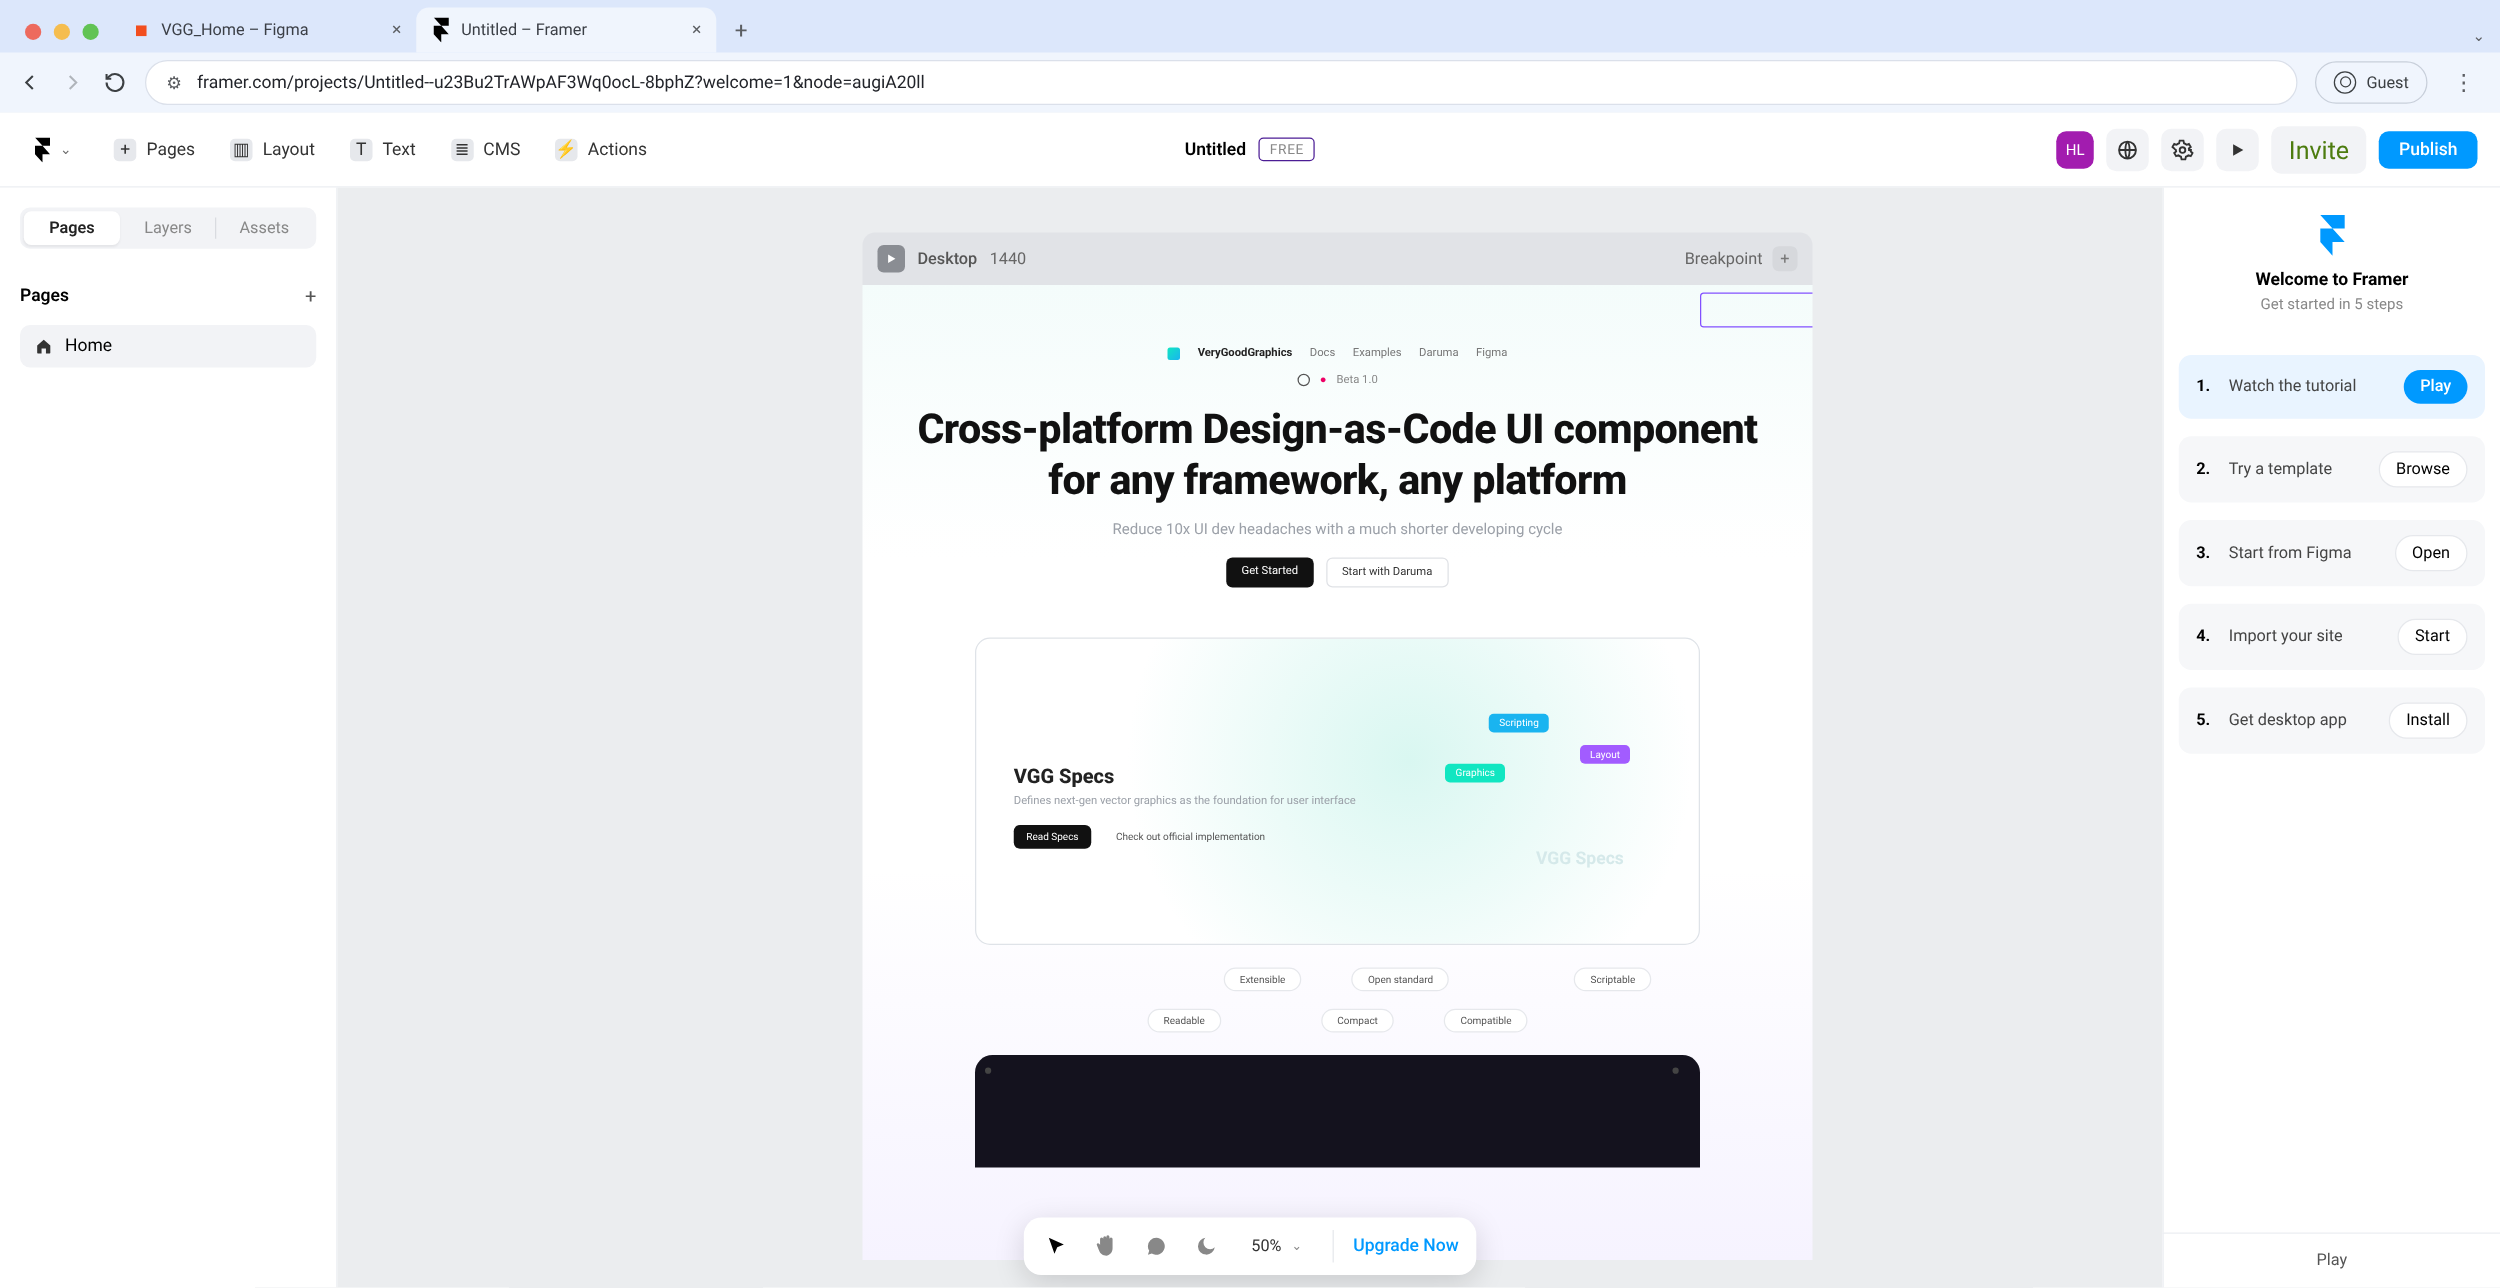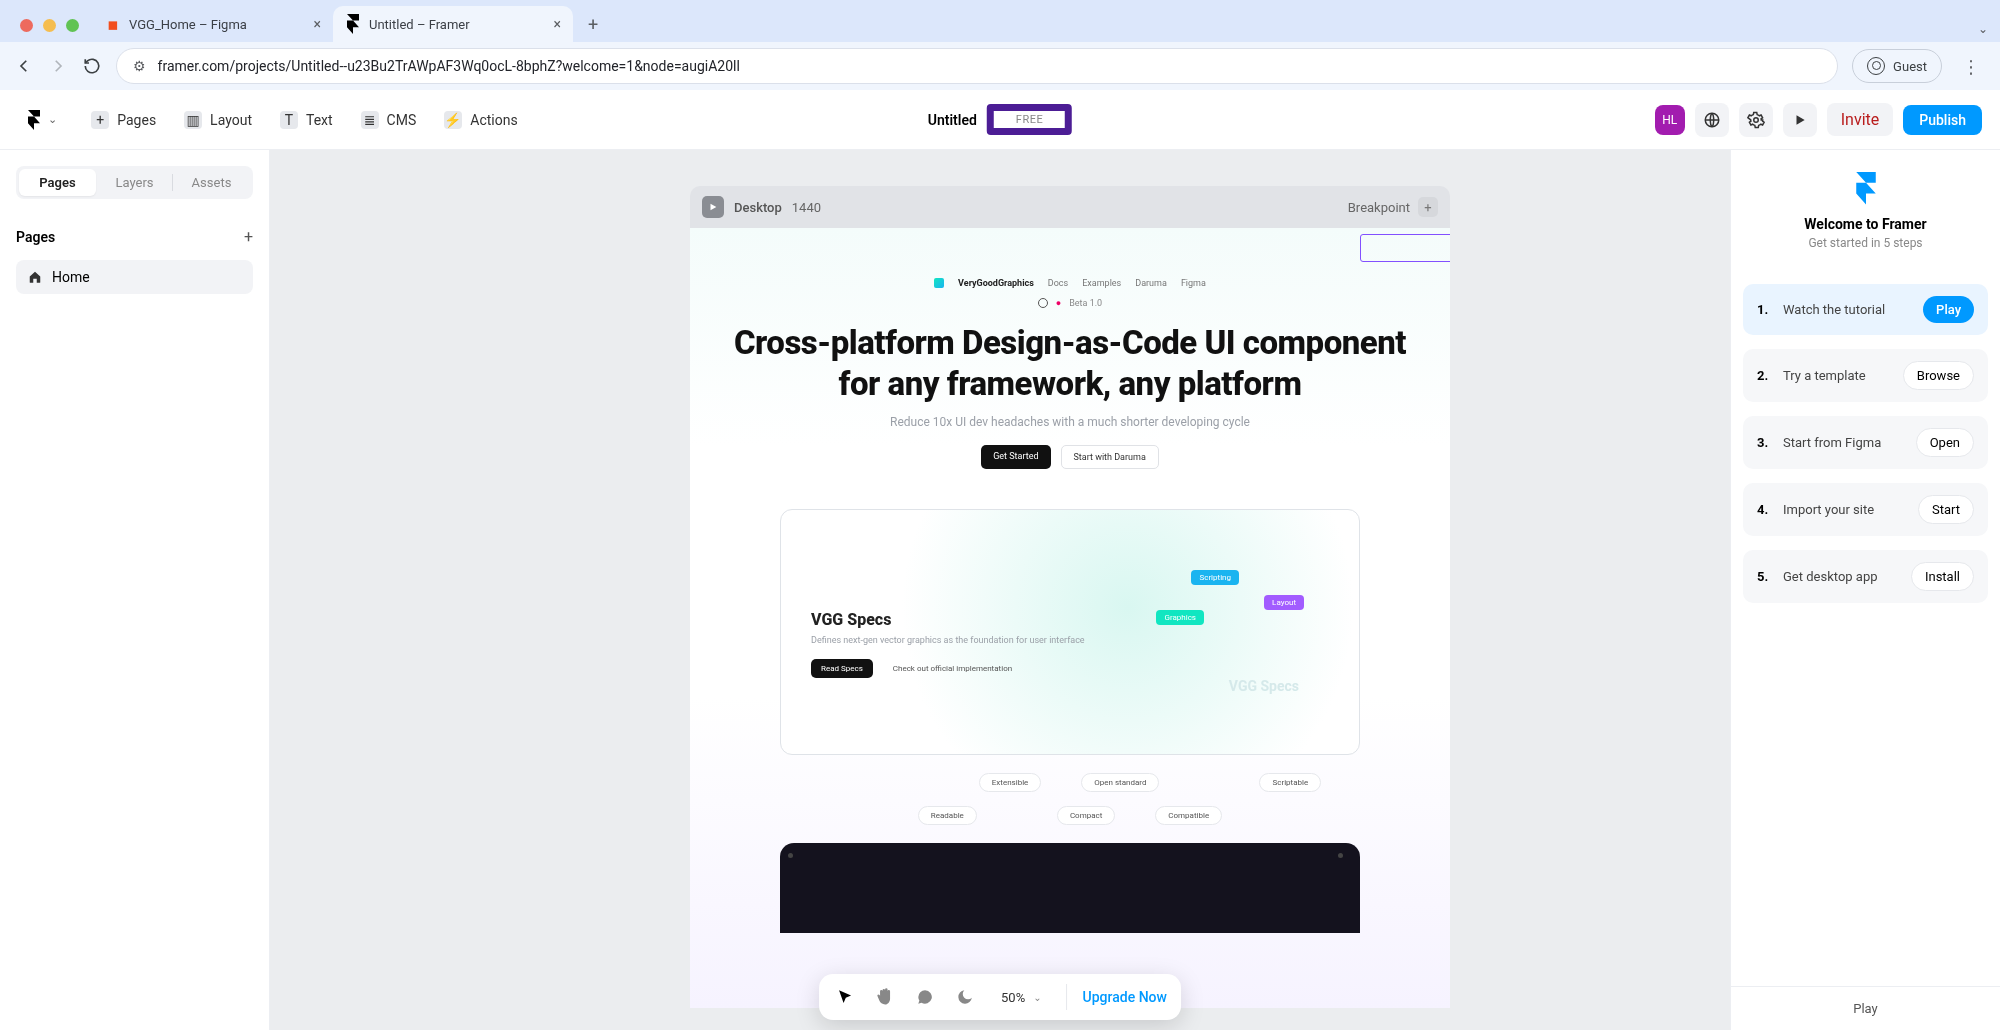--- a/index.html
+++ b/index.html
@@ -30,25 +30,25 @@
 .app-bar{ height:60px; border-bottom:1px solid #eceef2; display:flex; align-items:center; padding:0 18px; background:#fff;}
 .logo-btn{display:flex;align-items:center;gap:6px;padding:6px 8px;border-radius:8px;}
 .framer-logo{width:16px;height:20px;position:relative;}
 .framer-logo svg{width:16px;height:20px;}
 .chev{font-size:11px;color:#666;}
 .toolbar{display:flex;gap:8px;margin-left:16px;}
 .tool{display:flex;align-items:center;gap:8px;padding:6px 10px;border-radius:8px;font-size:14px;color:#333;}
 .tool .ticn{width:18px;height:18px;background:#e6e8ec;border-radius:4px;display:flex;align-items:center;justify-content:center;}
 .center-title{position:absolute;left:50%;transform:translateX(-50%);display:flex;align-items:center;gap:10px;font-size:14px;}
 .center-title .tname{font-weight:600;}
-.free-badge{font-size:11px;letter-spacing:.5px;color:#888;padding:2px 22px;border:7px solid #4c1d95;border-radius:4px;}
+.free-badge{font-size:11px;letter-spacing:.5px;color:#888;padding:2px 8px;border:1px solid #4c1d95;border-radius:4px;}
 .right-actions{margin-left:auto;display:flex;align-items:center;gap:10px;}
 .avatar{width:30px;height:30px;border-radius:8px;background:#a21caf;color:#fff;font-size:12px;font-weight:400;display:flex;align-items:center;justify-content:center;}
 .icn-btn{width:34px;height:34px;border-radius:8px;background:#f2f3f6;display:flex;align-items:center;justify-content:center;color:#333;}
-.invite{font-size:16px;color:#b91c1c;padding:7px 14px;border-radius:8px;background:#f2f3f6;}
+.invite{font-size:20px;color:#4d7c0f;padding:7px 14px;border-radius:8px;background:#f2f3f6;}
 .publish{font-size:14px;color:#fff;padding:7px 16px;border-radius:8px;background:#0099ff;font-weight:500;}
 
 
 .workspace{display:flex;height:calc(1030px - 90px - 60px);}
 .sidebar{width:270px;border-right:1px solid #eceef2;padding:16px;}
 .seg{display:flex;background:#f2f3f6;border-radius:8px;padding:3px;}
 .seg span{flex:1;text-align:center;font-size:13px;padding:6px 0;border-radius:6px;color:#888;position:relative;}
 .seg span.on{background:#fff;color:#222;font-weight:600;box-shadow:0 1px 2px rgba(0,0,0,.06);}
 .seg span:not(:last-child)::after{content:"";position:absolute;right:0;top:20%;height:60%;width:1px;background:#d9dbe0;}
 .seg span.on::after,.seg span.on + span::before{display:none;}

